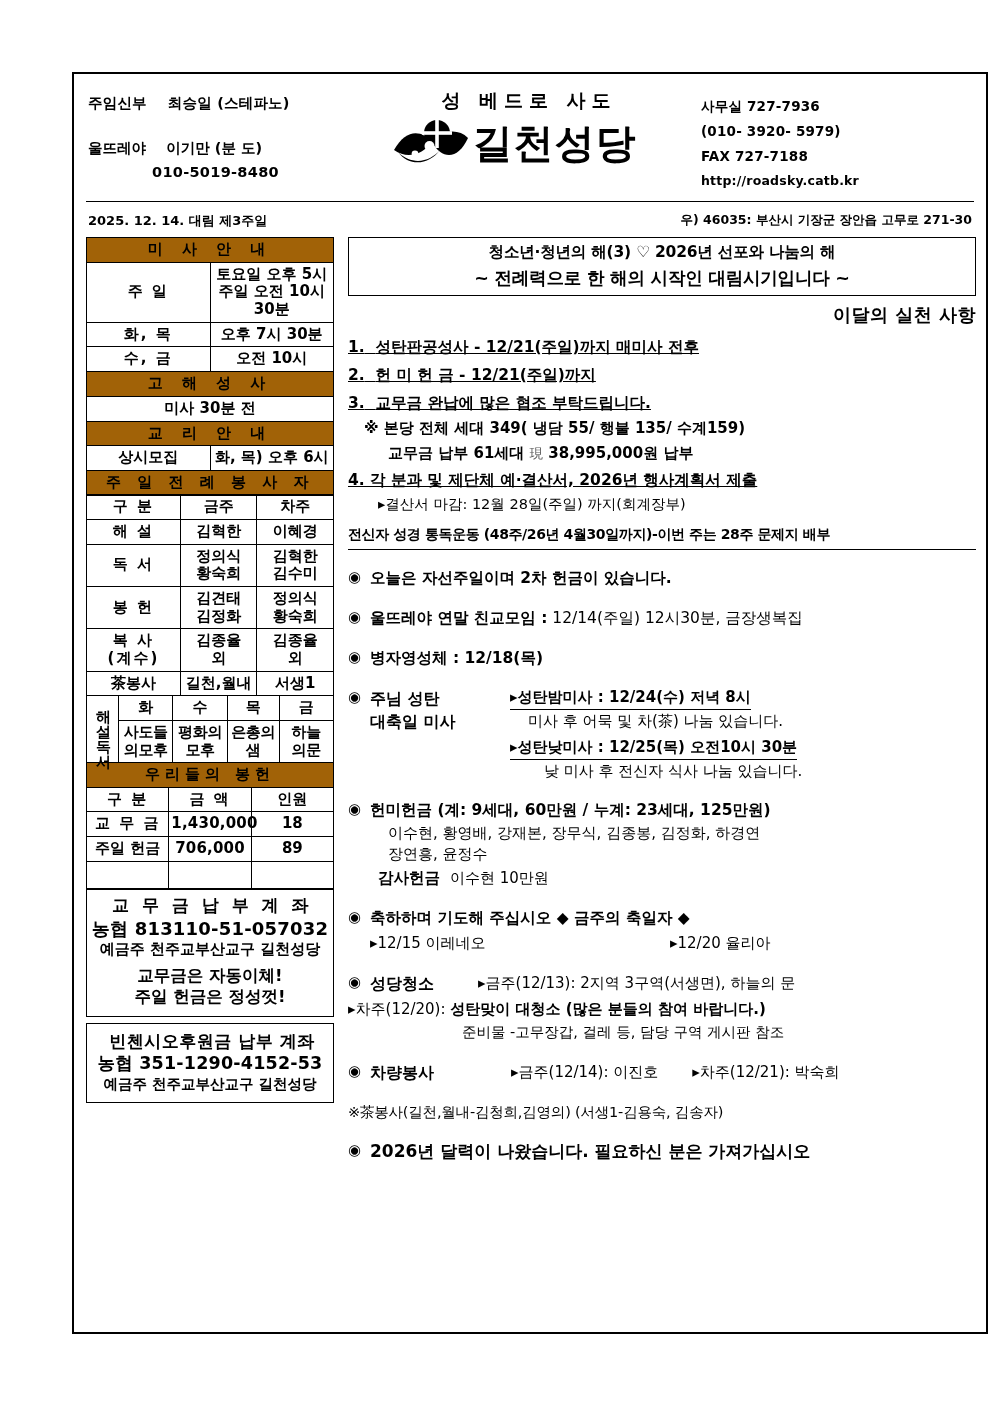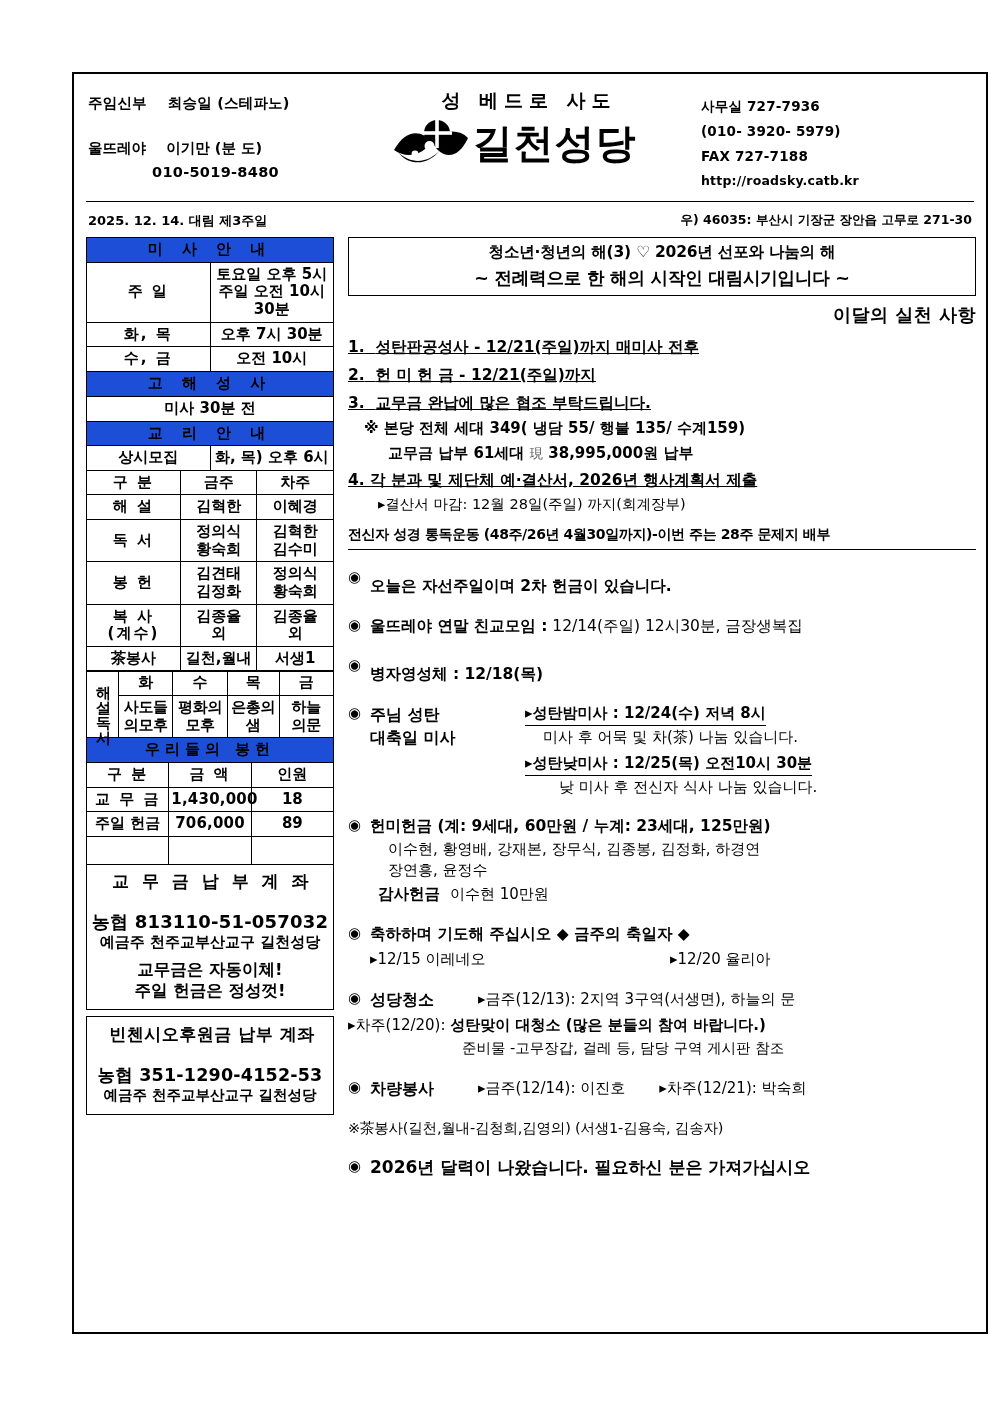--- a/index.html
+++ b/index.html
@@ -101,21 +101,21 @@
   }
   table.t td {
     border: 1.3px solid #000;
     text-align: center;
     font-weight: 700;
     font-size: 15px;
     padding: 3px 2px;
     line-height: 1.18;
   }
   td.band {
-    background: #1d4ed8;
+    background: #a16207;
     font-size: 19px;
     letter-spacing: 7px;
     padding: 4px 2px 5px 9px;
     font-weight: 700;
   }
   td.lbl { font-size: 15.5px; letter-spacing: 2px; }
   td.val { font-size: 15.5px; text-align: left; padding-left: 8px; }
   td.valc { font-size: 15px; }
   td.two { line-height: 1.25; }
   td.small { font-size: 13px; letter-spacing: 0; }
@@ -132,21 +132,21 @@
   .acct {
     border: 1.5px solid #000;
     text-align: center;
     padding: 6px 4px 8px 4px;
     line-height: 1.28;
   }
   .acct .ttl {
     font-size: 17px; font-weight: 700; letter-spacing: 3.5px;
     padding-left: 4px;
   }
-  .acct .num { font-size: 18px; font-weight: 700; letter-spacing: .2px; margin-top: 18px; }
+  .acct .num { font-size: 18px; font-weight: 700; letter-spacing: .2px; }
   .acct .owner { font-size: 15px; font-weight: 700; }
   .acct .em { font-size: 16.5px; font-weight: 700; margin-top: 6px; }
   .acct .em2 { font-size: 16.5px; font-weight: 700; }
   .acct2 { margin-top: 6px; padding: 7px 4px 9px 4px; }
   .acct2 .ttl { font-size: 17px; letter-spacing: .5px; }
   .acct2 .num { font-size: 17.5px; }
   .acct2 .owner { font-size: 14.5px; }
 
   
   .theme-box {
@@ -180,45 +180,45 @@
   }
   .divider { border-top: 1.8px solid #000; margin-top: 5px; }
 
   .ann { margin-top: 11px; }
   .ann-item { display: flex; margin-top: 17px; font-size: 15.5px; line-height: 1.5; }
   .bull {
     flex: 0 0 22px;
     font-size: 15px;
     line-height: 1.45;
   }
-  .ann-b { font-weight: 700; margin-top: 8px; }
+  .ann-b { font-weight: 700; }
   .ann-n { font-weight: 400; }
   .ann-body { flex: 1 1 auto; }
 
-  .xmas { display: flex; gap: 15px; }
+  .xmas { display: flex; }
   .xmas-l { flex: 0 0 140px; font-weight: 700; font-size: 16px; line-height: 1.45; }
   .xmas-r { flex: 1 1 auto; font-size: 15px; line-height: 1.45; }
   .xmas-r .u { font-weight: 700; border-bottom: 1.3px solid #000; display: inline-block; }
   .xmas-r .note { display: block; padding-left: 18px; margin-top: 1px; }
 
   .hm-names { font-weight: 400; font-size: 15px; padding-left: 18px; line-height: 1.4; }
   .hm-thanks { font-weight: 700; font-size: 15.5px; padding-left: 8px; margin-top: 2px; }
   .hm-thanks span.n { font-weight: 400; font-size: 15px; padding-left: 10px; }
 
   .feast-row { display: flex; font-size: 15px; font-weight: 400; margin-top: 2px; }
   .feast-row .c1 { flex: 0 0 300px; }
 
   .clean-l { font-weight: 700; font-size: 16px; flex: 0 0 108px; }
   .clean-r { flex: 1 1 auto; font-size: 15px; font-weight: 400; }
   .clean-next { font-size: 15px; font-weight: 400; margin-top: 2px; }
   .clean-next b { font-weight: 700; }
   .clean-sup { font-size: 14.5px; font-weight: 400; padding-left: 92px; margin-top: 2px; }
 
   .car-l { font-weight: 700; font-size: 16px; flex: 0 0 108px; }
-  .car-r { flex: 1 1 auto; font-size: 15px; font-weight: 400; }
+  .car-r { flex: 1 1 auto; font-size: 15px; font-weight: 400; margin-left: 33px; }
   .car-r .sp { display: inline-block; width: 34px; }
 
   .tea-line { margin-top: 18px; font-size: 14.5px; font-weight: 400; letter-spacing: -0.2px; }
   .cal-line { margin-top: 18px; display: flex; font-size: 17px; font-weight: 700; }
 </style>
 </head>
 <body>
 
 <div class="page">
 
@@ -299,20 +299,23 @@
         <tr>
               <td colspan="2">미사 30분 전</td>
             </tr>
         <tr>
               <td class="band" colspan="2">교 리 안 내</td>
             </tr>
         <tr>
           <td class="valc">상시모집</td>
           <td class="valc">화, 목) 오후 6시</td>
         </tr>
+        <tr>
+              <td class="band" colspan="2" style="letter-spacing:5.5px">주 일 전 례 봉 사 자</td>
+            </tr>
       </tbody>
         </table>
 
       <table class="t" style="margin-top:-1.3px">
         <tbody>
             <tr>
           <td class="lbl" style="width:38%">구 분</td>
           <td style="width:31%">금주</td>
           <td style="width:31%">차주</td>
         </tr>

